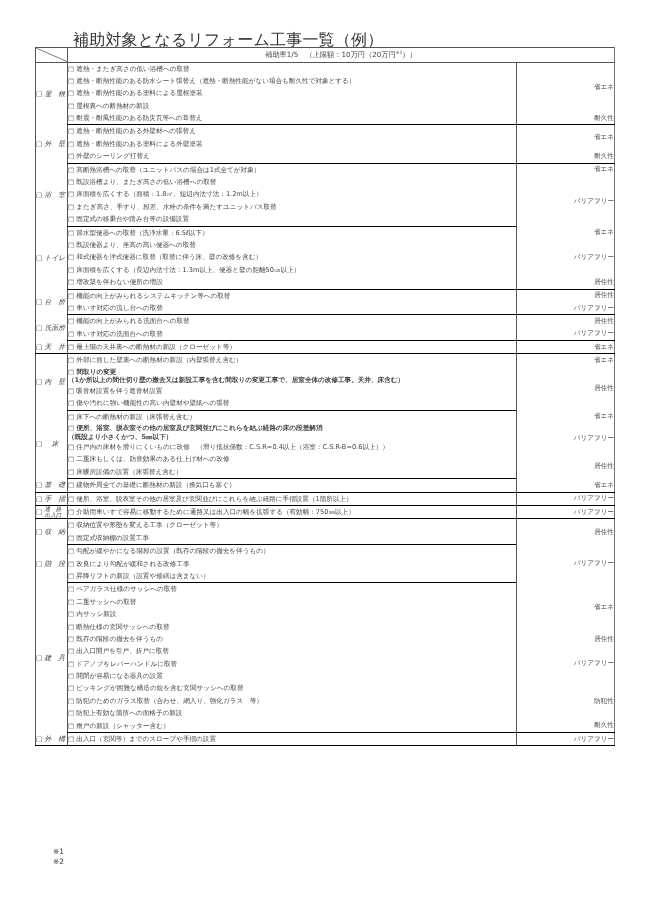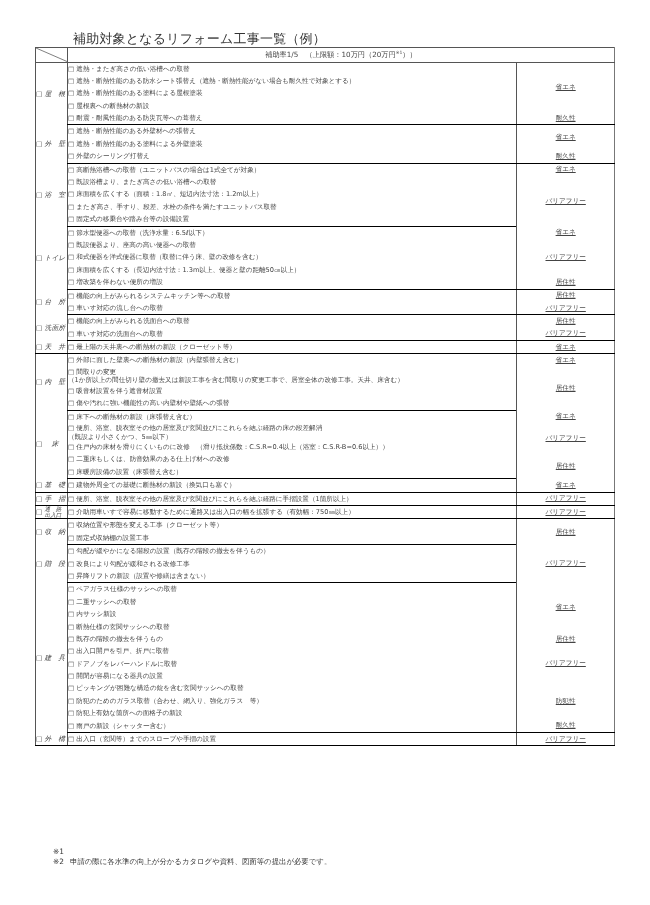--- a/index.html
+++ b/index.html
@@ -1,34 +1,34 @@
 <!DOCTYPE html>
 <html><head>
 <meta charset="utf-8">
 <style>
   * { box-sizing: border-box; margin: 0; padding: 0; }
   html, body { width: 650px; height: 905px; background: #ffffff; overflow: hidden; }
   body { font-family: "DejaVu Sans", "Liberation Sans", sans-serif; color: #333; position: relative; }
-  .page-title { position: absolute; left: 73px; top: 30px; font-size: 13px; color: #333; letter-spacing: 0.2px; }
+  .page-title { position: absolute; left: 73px; top: 30px; font-size: 16px; color: #333; letter-spacing: 0.2px; }
   table.main {
     position: absolute; left: 35px; top: 47px; width: 580px;
     border-collapse: collapse; font-size: 6.6px; color: #444;
     border: 1px solid #555; border-right: 1.5px solid #777;
   }
   table.main td { border-left: 1px solid #555; vertical-align: middle; padding: 0; }
   td.part { width: 32px; text-align: left; padding-left: 2px; white-space: nowrap; font-size: 6.8px; font-style: italic; }
   td.item { width: 450px; padding-left: 4px; white-space: nowrap; line-height: 12.4px; }
-  td.cat { width: 98px; padding-left: 12px; text-align: center; white-space: nowrap; border-left: none; text-decoration: underline; }
+  td.cat { width: 98px; padding-left: 12px; text-align: right; white-space: nowrap; border-left: none; }
   tr.head td { height: 14.5px; border-bottom: 1px solid #555; }
   tr.head td.hd { text-align: center; font-size: 7.2px; border-left: 1px solid #555; }
   td.diag { position: relative; width: 32px; }
   td.diag svg { position: absolute; left: 0; top: 0; width: 100%; height: 100%; }
   tr.grp-end td { border-bottom: 1px solid #000000; }
   .item-line { height: 12.4px; line-height: 12.4px; }
-  .item-line.tall2 { height: 18px; line-height: 8.5px; padding-top: 1px; }
+  .item-line.tall2 { height: 18px; line-height: 8.5px; padding-top: 1px; font-weight: bold; }
   .small2 { font-size: 5.6px; line-height: 6px; display: inline-block; text-align: center; vertical-align: middle; }
   sup { font-size: 4.5px; }
   .footnotes { position: absolute; left: 53px; top: 847px; font-size: 7.4px; color: #333; line-height: 10px; }
   .fn { display: flex; }
   .fn-mark { width: 17px; flex: none; }
 </style>
 </head>
 <body>
 
 <div class="page-title">補助対象となるリフォーム工事一覧（例）</div>
@@ -468,17 +468,14 @@
 </table>
 
 <div class="footnotes" id="footnotes">
     <div class="fn">
       <span class="fn-mark">※1</span>
       <div>
       </div>
     </div>
     <div class="fn">
       <span class="fn-mark">※2</span>
-      <div>
-        <div>申請の際に各水準の向上が分かるカタログや資料、図面等の提出が必要です。</div>
-      </div>
     </div>
   </div>
 
 </body></html>

